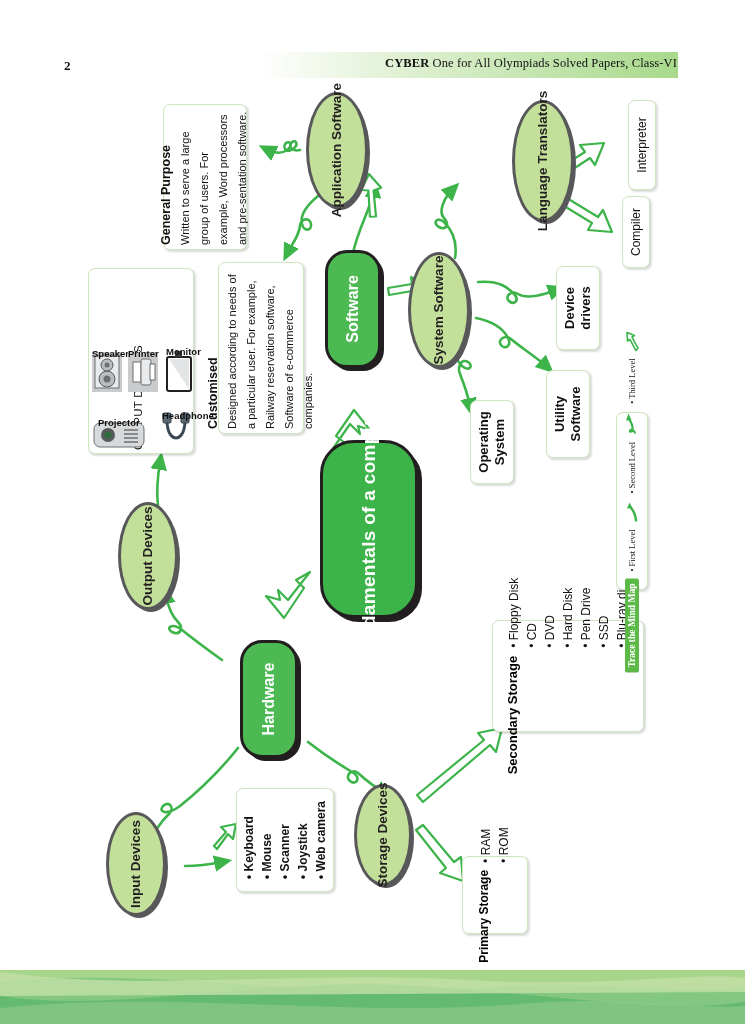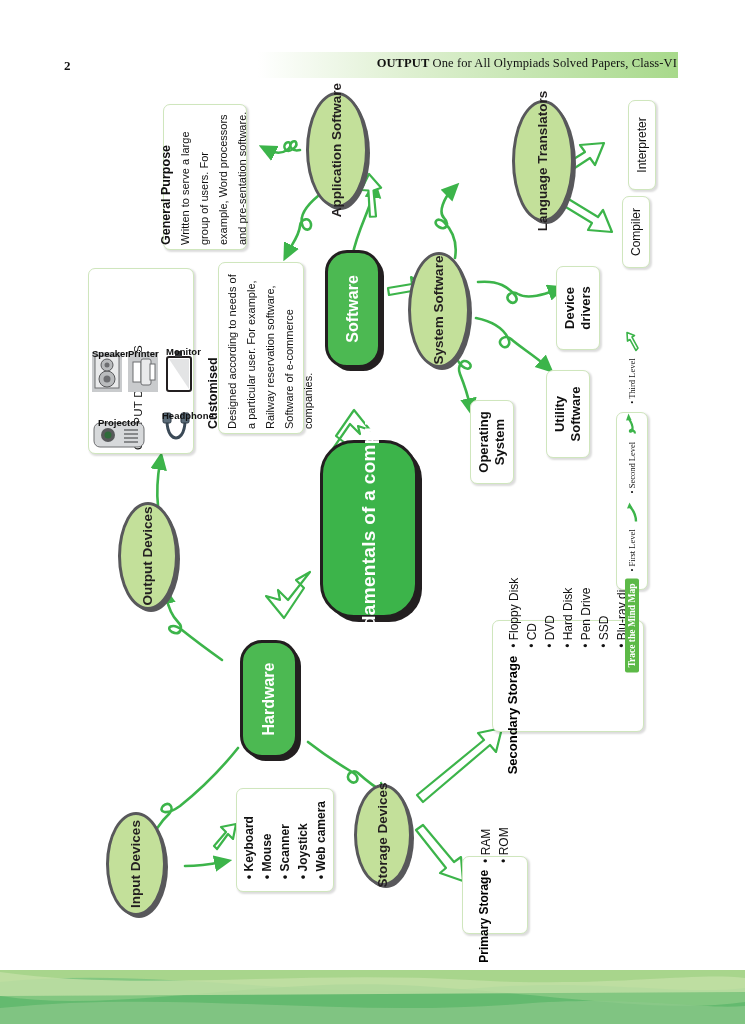--- a/index.html
+++ b/index.html
@@ -73,21 +73,21 @@
   .legend-badge{background:#5cb947;color:#fff;font-family:"Liberation Serif",serif;
       font-weight:bold;font-size:9.5px;padding:2px 5px;border-radius:2px;white-space:nowrap;}
   .legend-item{font-family:"Liberation Serif",serif;font-size:8.5px;color:#111;white-space:nowrap;}
 </style>
 </head>
 <body>
 
 <div id="header-band"></div>
 <div id="page-number">2</div>
 <div id="header-title">
-  <b>OUTPUT</b><span> One for All Olympiads Solved Papers, Class-VI</span>
+  <b>CYBER</b><span> One for All Olympiads Solved Papers, Class-VI</span>
 </div>
 
 <svg id="arrows" viewBox="0 0 745 1024">
   <defs>
     <marker id="solidhead" markerWidth="7" markerHeight="7" refX="3" refY="3.2" orient="auto">
       <path d="M0,0 L7,3.2 L0,6.4 Z" fill="#3cb44a"></path>
     </marker>
   </defs>
   <g fill="none" stroke="#3cb44a" stroke-width="2.6" stroke-linecap="round">
 

